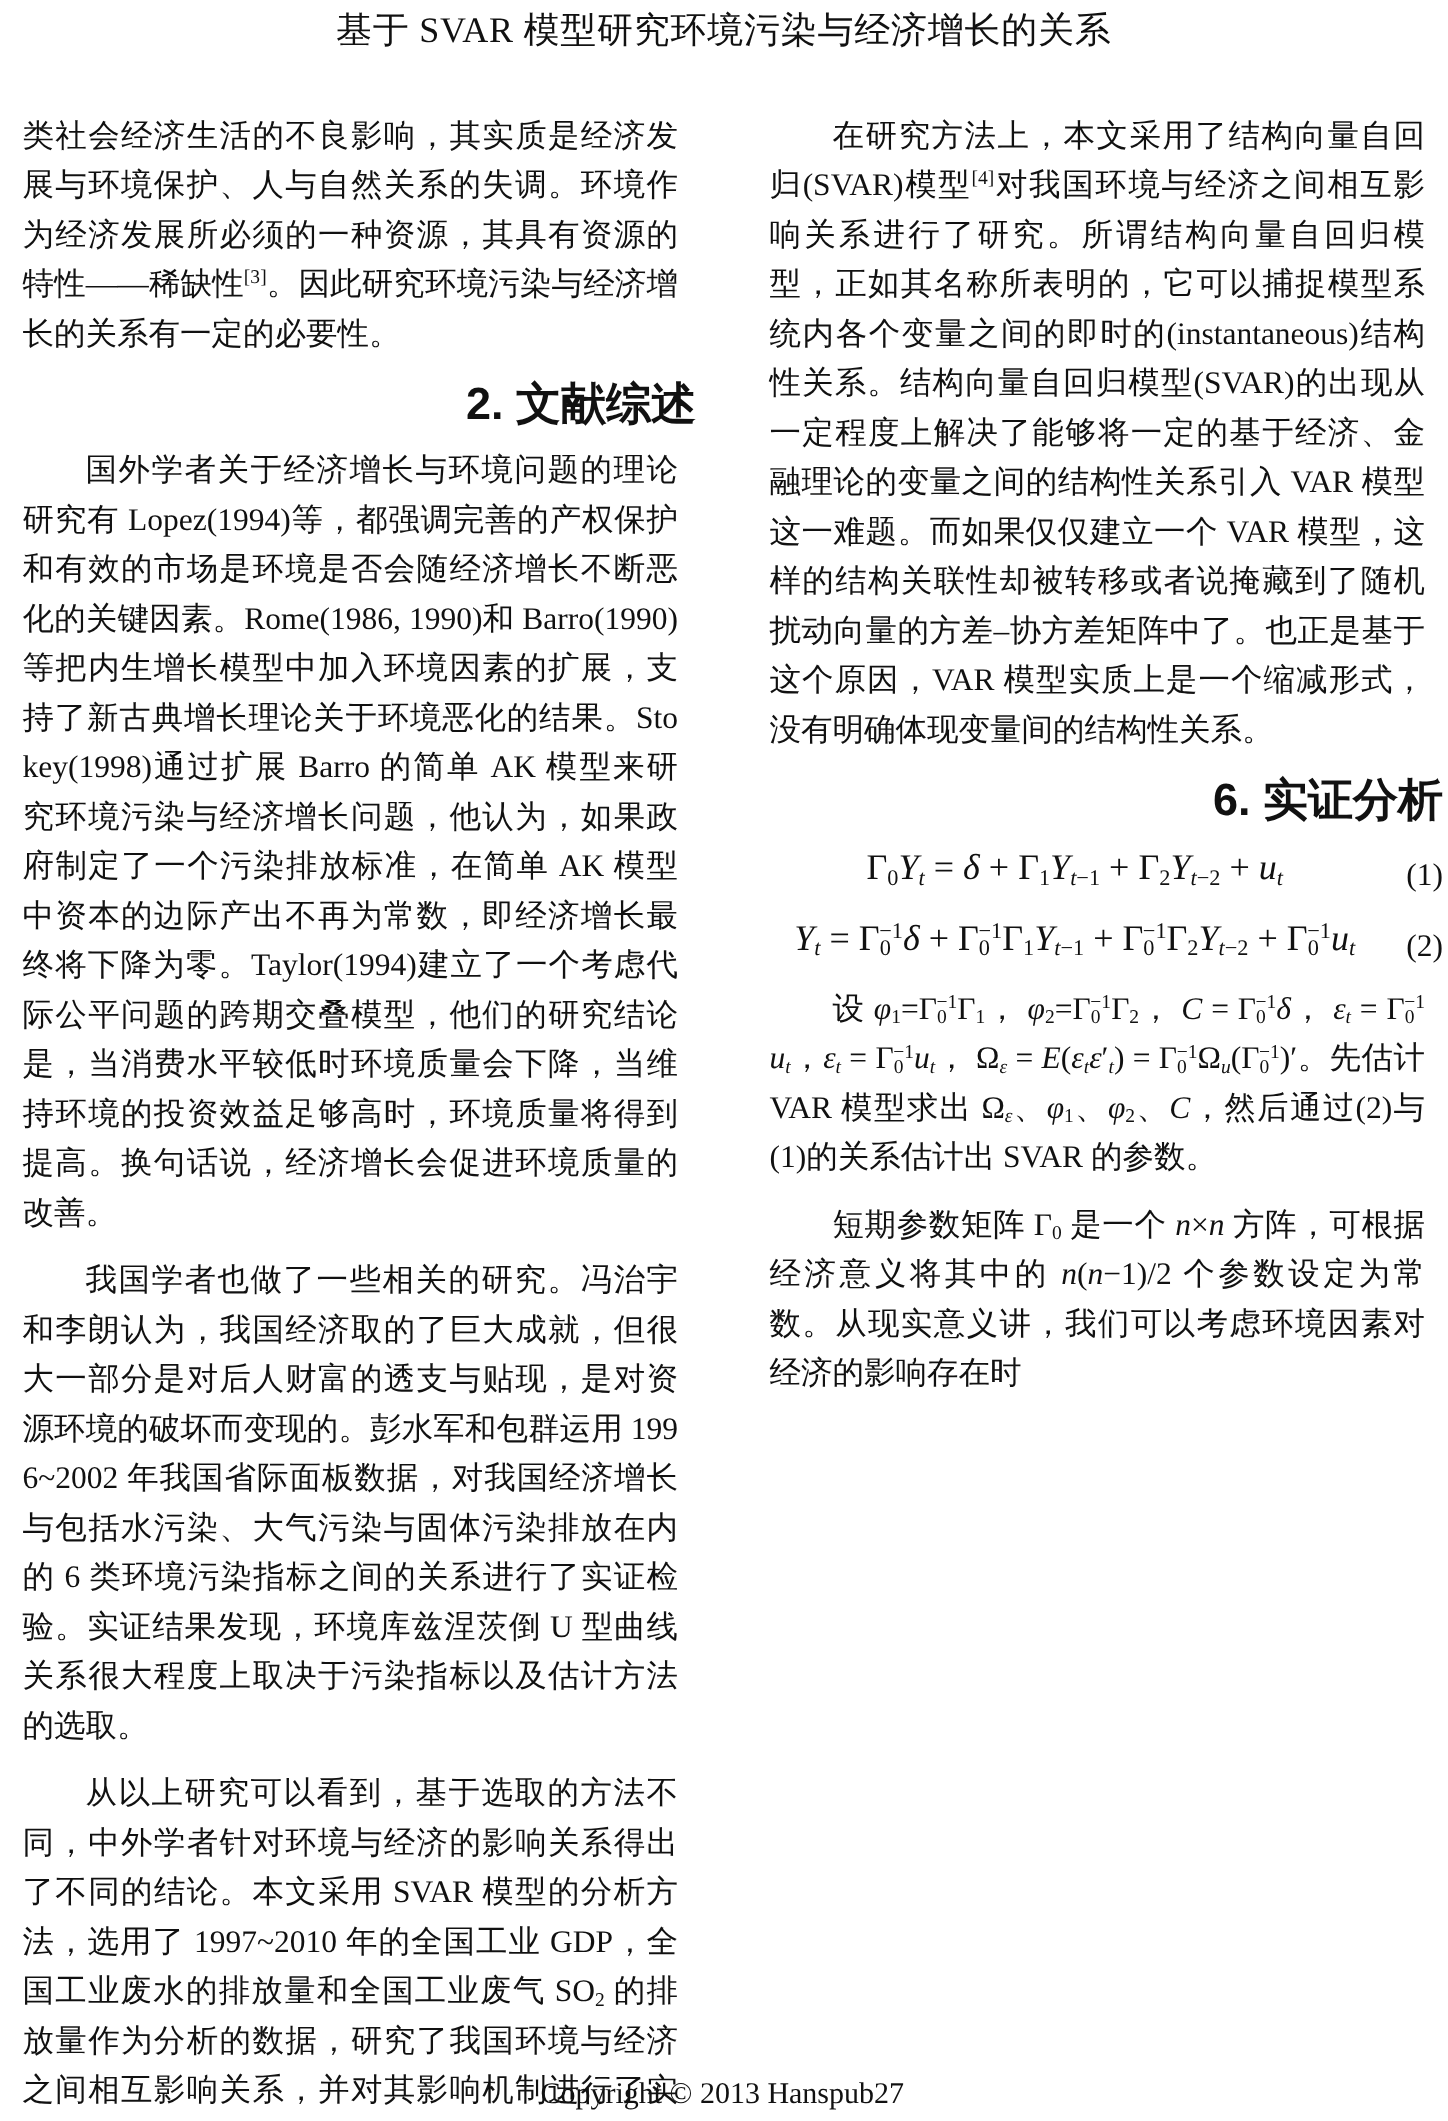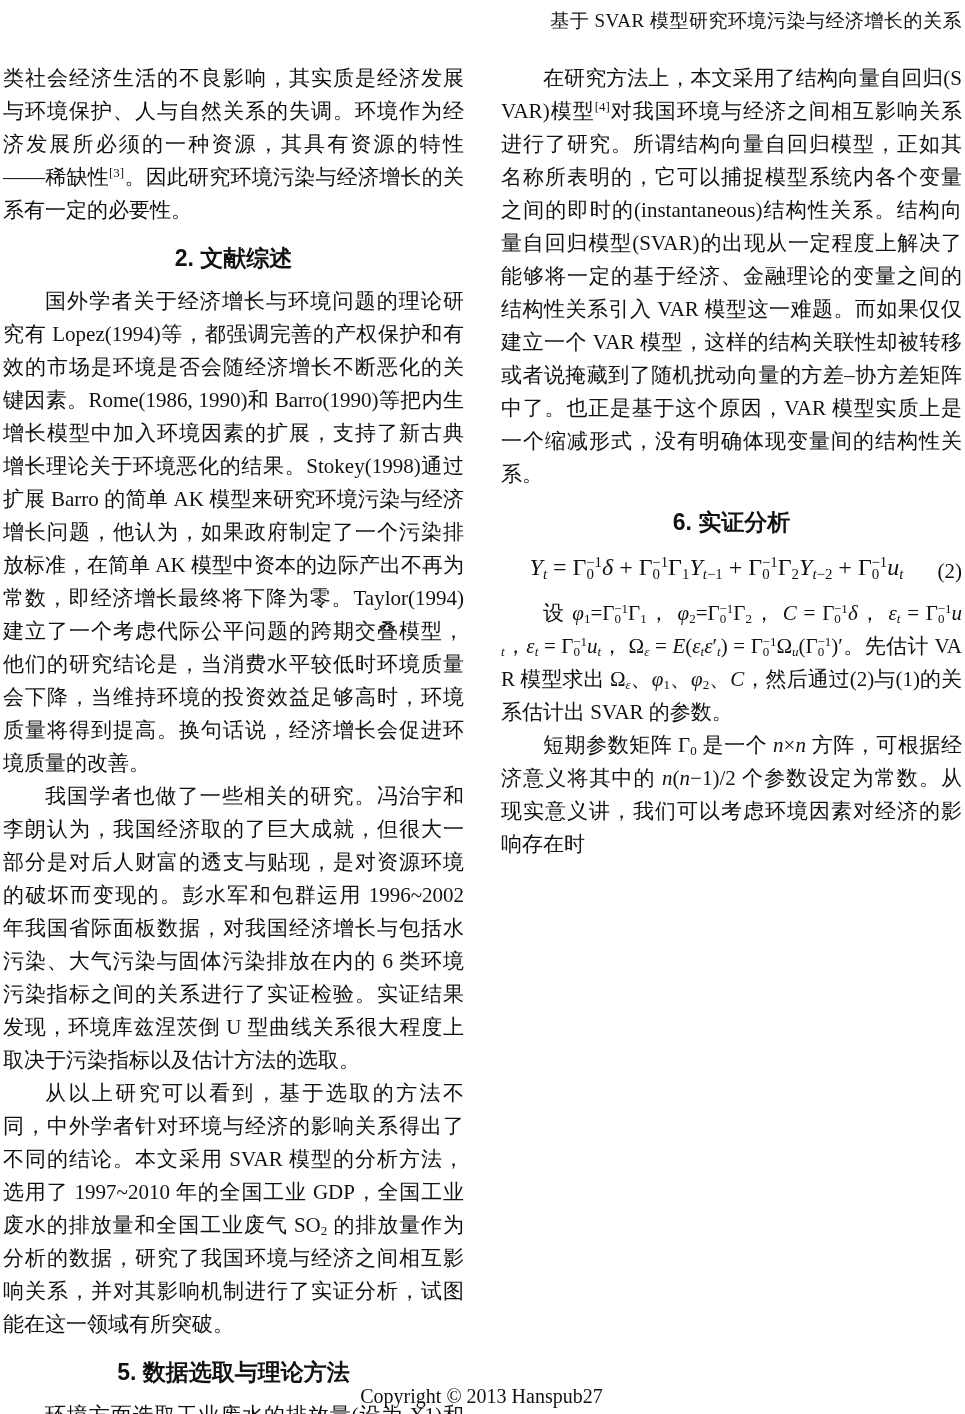--- a/index.html
+++ b/index.html
@@ -1,28 +1,28 @@
 <!DOCTYPE html>
 <html lang="zh"><head>
 <meta charset="utf-8">
 <style>
   html,body{margin:0;padding:0;background:#ffffff;}
   body{width:965px;height:1414px;position:relative;color:#111;
        font-family:"Liberation Serif","DejaVu Serif",serif;
        -webkit-font-smoothing:antialiased;}
   .page{position:absolute;inset:0;padding:8px 3px 0 3px;box-sizing:border-box;}
-  .running-title{text-align:right;font-size:19px;line-height:26px;letter-spacing:.5px;}
+  .running-title{text-align:center;font-size:24px;line-height:26px;letter-spacing:.5px;}
   .columns{display:flex;gap:37px;margin-top:28px;}
   .col{width:462px;text-align:justify;}
-  p.para{margin:0;font-size:21px;line-height:33px;text-indent:2em;
+  p.para{margin:12px;font-size:21px;line-height:33px;text-indent:2em;
          word-break:break-all;}
   p.noindent{text-indent:0;}
   h2.sec{font-family:"Liberation Sans","DejaVu Sans",sans-serif;
-         font-size:23px;line-height:30px;font-weight:bold;
-         margin:16px 0 12px 0;text-indent:0;text-align:center;}
+         font-size:30px;line-height:30px;font-weight:bold;
+         margin:16px 0 12px 0;text-indent:0;text-align:right;}
   .equation{position:relative;margin:13px 0;font-size:24px;line-height:34px;
             text-align:center;text-indent:0;}
   .eq-body{display:inline-block;padding-right:30px;}
   .eq-num{position:absolute;right:0;top:4px;font-size:21px;}
   sub,sup{font-size:.62em;line-height:0;}
   sub{vertical-align:-0.25em;}
   sup{vertical-align:0.55em;}
   
   sub + sup{margin-left:-0.52em;}
   .footer{position:absolute;left:3px;right:5px;bottom:6px;
@@ -51,20 +51,24 @@
 
       <p class="para">环境方面选取工业废水的排放量(设为 X1)和全</p>
     </div>
 
     <div class="col">
       <p class="para">在研究方法上，本文采用了结构向量自回归(SVAR)模型<sup>[4]</sup>对我国环境与经济之间相互影响关系进行了研究。所谓结构向量自回归模型，正如其名称所表明的，它可以捕捉模型系统内各个变量之间的即时的(instantaneous)结构性关系。结构向量自回归模型(SVAR)的出现从一定程度上解决了能够将一定的基于经济、金融理论的变量之间的结构性关系引入 VAR 模型这一难题。而如果仅仅建立一个 VAR 模型，这样的结构关联性却被转移或者说掩藏到了随机扰动向量的方差–协方差矩阵中了。也正是基于这个原因，VAR 模型实质上是一个缩减形式，没有明确体现变量间的结构性关系。</p>
 
       <h2 class="sec">6. 实证分析</h2>
 
 
+      <div class="equation">
+        <span class="eq-body">Γ<sub>0</sub><i>Y</i><sub><i>t</i></sub> = <i>δ</i> + Γ<sub>1</sub><i>Y</i><sub><i>t</i>−1</sub> + Γ<sub>2</sub><i>Y</i><sub><i>t</i>−2</sub> + <i>u</i><sub><i>t</i></sub></span>
+        <span class="eq-num">(1)</span>
+      </div>
 
 
       <div class="equation">
         <span class="eq-body"><i>Y</i><sub><i>t</i></sub> = Γ<sub>0</sub><sup>−1</sup><i>δ</i> + Γ<sub>0</sub><sup>−1</sup>Γ<sub>1</sub><i>Y</i><sub><i>t</i>−1</sub> + Γ<sub>0</sub><sup>−1</sup>Γ<sub>2</sub><i>Y</i><sub><i>t</i>−2</sub> + Γ<sub>0</sub><sup>−1</sup><i>u</i><sub><i>t</i></sub></span>
         <span class="eq-num">(2)</span>
       </div>
 
       <p class="para">设 <i>φ</i><sub>1</sub>=Γ<sub>0</sub><sup>−1</sup>Γ<sub>1</sub>， <i>φ</i><sub>2</sub>=Γ<sub>0</sub><sup>−1</sup>Γ<sub>2</sub>， <i>C</i> = Γ<sub>0</sub><sup>−1</sup><i>δ</i>， <i>ε</i><sub><i>t</i></sub> = Γ<sub>0</sub><sup>−1</sup><i>u</i><sub><i>t</i></sub>，<i>ε</i><sub><i>t</i></sub> = Γ<sub>0</sub><sup>−1</sup><i>u</i><sub><i>t</i></sub>， Ω<sub><i>ε</i></sub> = <i>E</i>(<i>ε</i><sub><i>t</i></sub><i>ε</i>′<sub><i>t</i></sub>) = Γ<sub>0</sub><sup>−1</sup>Ω<sub><i>u</i></sub>(Γ<sub>0</sub><sup>−1</sup>)′。先估计 VAR 模型求出 Ω<sub><i>ε</i></sub>、<i>φ</i><sub>1</sub>、<i>φ</i><sub>2</sub>、<i>C</i>，然后通过(2)与(1)的关系估计出 SVAR 的参数。</p>
       <p class="para">短期参数矩阵 Γ<sub>0</sub> 是一个 <i>n</i>×<i>n</i> 方阵，可根据经济意义将其中的 <i>n</i>(<i>n</i>−1)/2 个参数设定为常数。从现实意义讲，我们可以考虑环境因素对经济的影响存在时</p>
     </div>

